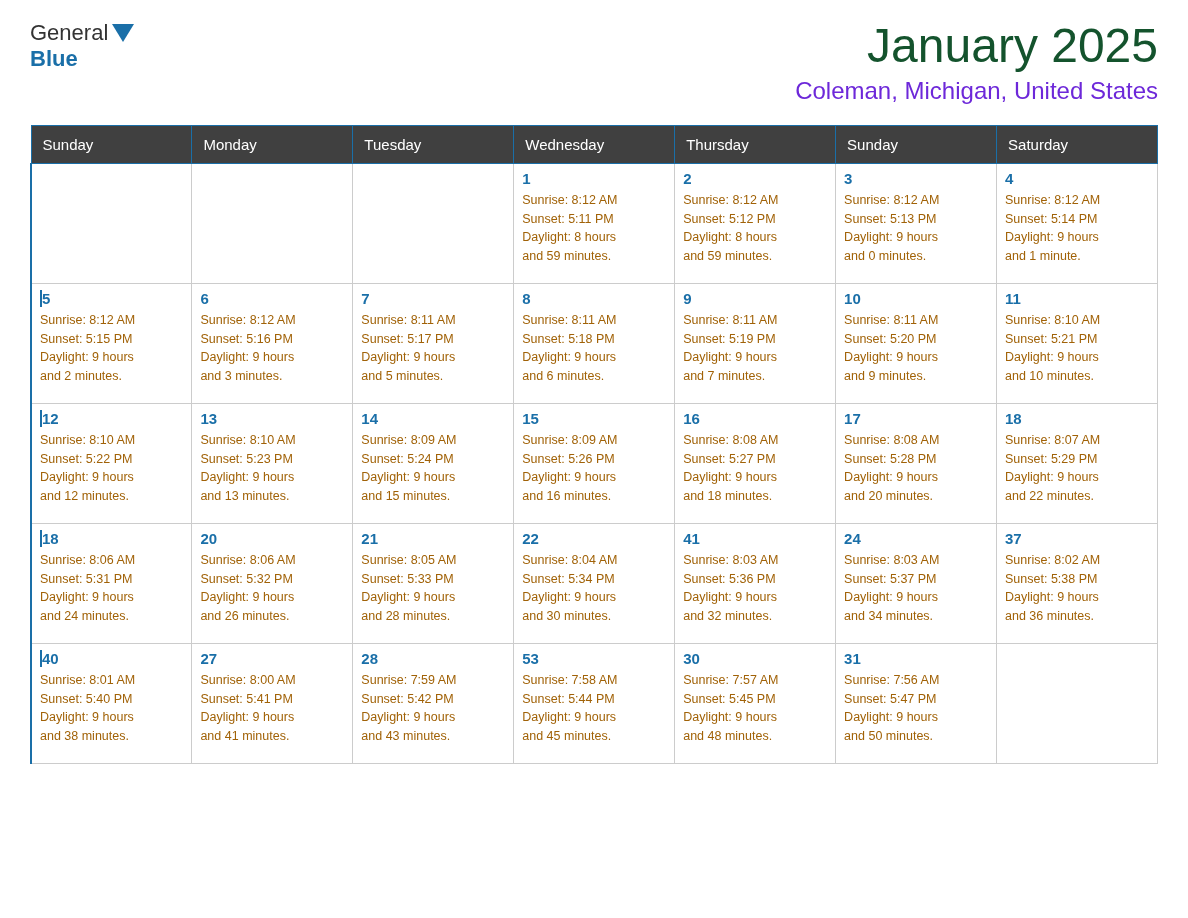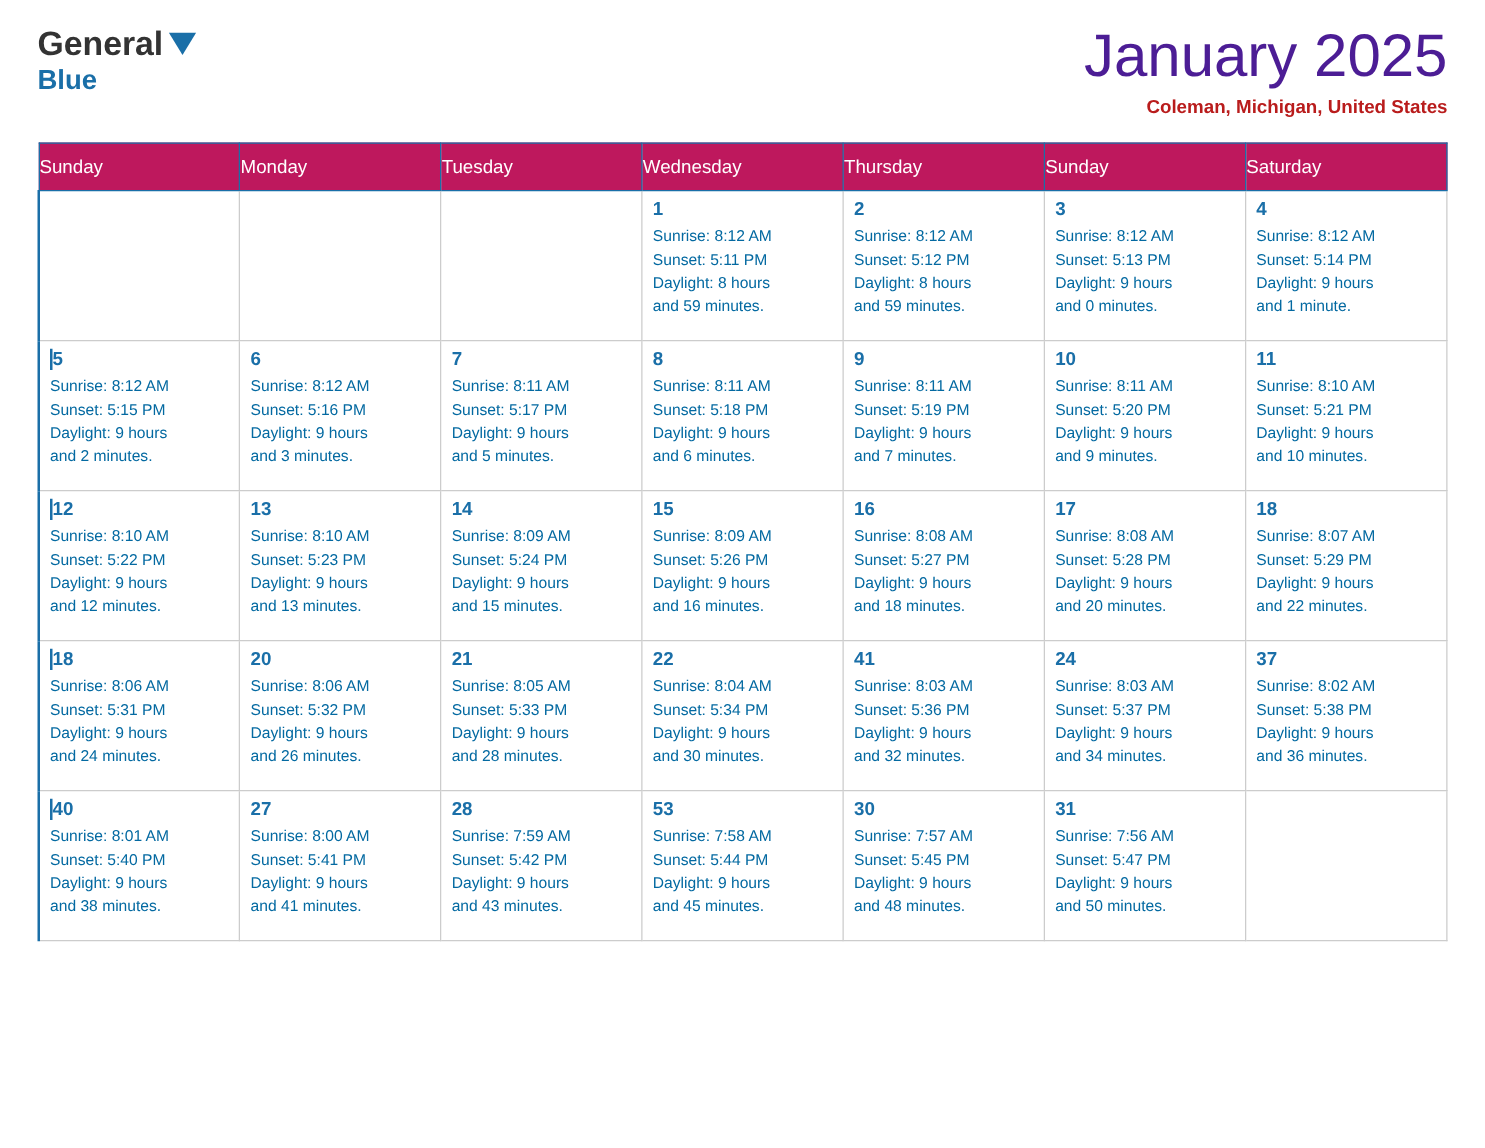--- a/index.html
+++ b/index.html
@@ -28,38 +28,37 @@
     .logo-line1 {
       display: flex;
       align-items: center;
     }
     .title-block {
       text-align: right;
     }
     .month-title {
       font-size: 48px;
       font-weight: normal;
-      color: #4c1d95;
+      color: #14532d;
       line-height: 1.1;
     }
     .location-title {
-      font-size: 15px;
-      color: #b91c1c;
+      font-size: 24px;
+      color: #6d28d9;
       margin-top: 4px;
-      font-weight: bold;
     }
     .calendar-table {
       width: 100%;
       border-collapse: collapse;
       table-layout: fixed;
     }
     .calendar-table thead th {
-      background-color: #be185d;
+      background-color: #404040;
       color: #fff;
-      padding: 10px 0;
+      padding: 10px 11px;
       text-align: left;
       font-size: 15px;
       font-weight: normal;
       border: 1px solid #1a6fa8;
     }
     .calendar-table tbody td {
       vertical-align: top;
       border: 1px solid #ccc;
       padding: 6px 8px;
       height: 120px;
@@ -68,42 +67,42 @@
     }
     .day-number {
       font-size: 15px;
       font-weight: bold;
       color: #1a6fa8;
       display: block;
       margin-bottom: 4px;
     }
     .day-info {
       font-size: 12.5px;
-      color: #0369a1;
+      color: #a16207;
       line-height: 1.5;
     }
     .empty-cell {
       background: #fff;
     }
     tbody tr td:first-child .day-number,
     tbody tr td:first-child {
       border-left: 2px solid #1a6fa8;
     }
     .row-border td {
       border-top: 2px solid #1a6fa8;
     }
   </style>
 </head>
 <body>
 
 <div class="header">
   <div class="logo">
     <div class="logo-container">
       <div class="logo-line1">
-        <span style="font-size:27px;font-weight:bold;color:#333;">General</span>
+        <span style="font-size:22px;font-weight:normal;color:#333;">General</span>
         <div style="display:inline-block; margin-left:4px; margin-top:4px;">
           <svg width="22" height="18" viewBox="0 0 22 18">
             <polygon points="0,0 22,0 11,18" fill="#1a6fa8"></polygon>
           </svg>
         </div>
       </div>
       <div>
         <span style="font-size:22px;font-weight:bold;color:#1a6fa8;text-align:right;">Blue</span>
       </div>
     </div>

